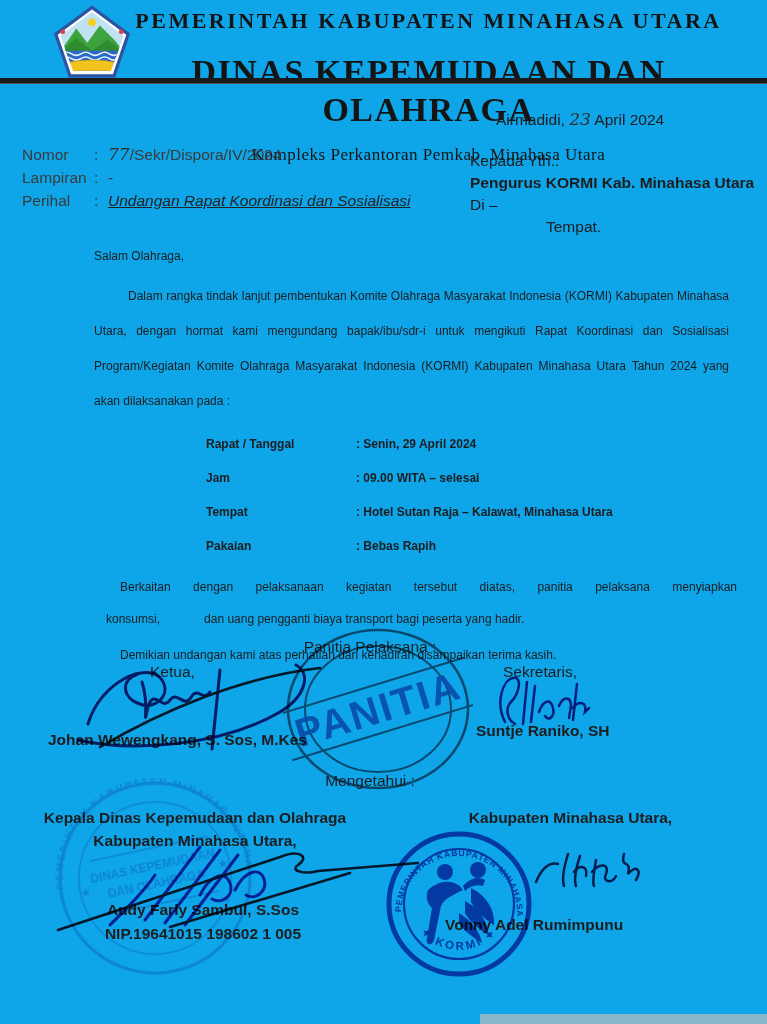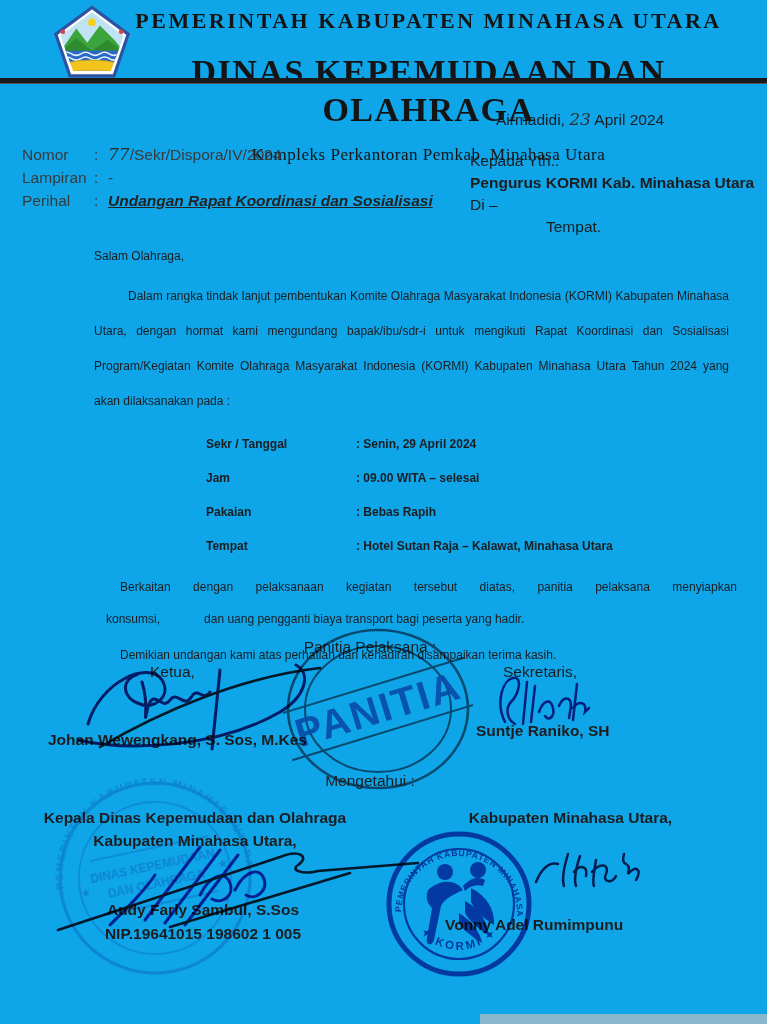--- a/index.html
+++ b/index.html
@@ -11,21 +11,21 @@
   .lh-text{left:95px;right:5px;top:8px;text-align:center;font-family:"Liberation Serif",serif;color:#141414;}
   .lh1{font-size:22px;font-weight:bold;letter-spacing:2.5px;}
   .lh2{font-size:34px;font-weight:bold;letter-spacing:1.5px;margin-top:19px;}
   .lh3{font-size:17px;margin-top:16px;letter-spacing:.5px;}
   .divider{left:0;right:0;top:78px;height:5px;background:#1a1a1a;border-bottom:1px solid #555;}
 
   
   .dateline{left:470px;top:109px;font-size:15.5px;margin-left:26px;}
   .meta{left:22px;top:143px;font-size:15.5px;color:#3a3a3a;}
   .meta-row{display:grid;grid-template-columns:72px 14px auto;line-height:23px;}
-  .perihal-val{font-weight:bold;font-style:italic;text-decoration:underline;color:#222;}
+  .perihal-val{font-weight:normal;font-style:italic;text-decoration:underline;color:#222;}
   .hand{font-family:"DejaVu Serif",serif;font-style:italic;font-size:17px;color:#2e2e2e;}
   .recipient{left:470px;top:150px;font-size:15.5px;line-height:22px;}
   .recipient .bold{font-weight:bold;}
   .tempat{padding-left:76px;}
 
   
   .body-block{left:86px;right:30px;top:241px;font-size:12px;}
   .greeting{line-height:30px;padding-left:8px;margin-bottom:6px;}
   .p1{margin:8px;text-align:justify;text-indent:34px;line-height:35px;}
   .details{margin:4px 0 0 120px;}
@@ -108,34 +108,34 @@
     <div>Di –</div>
     <div class="tempat">Tempat.</div>
   </div>
 
   <div class="abs body-block">
     <div class="greeting">Salam Olahraga,</div>
     <p class="p1">Dalam rangka tindak lanjut pembentukan Komite Olahraga Masyarakat Indonesia (KORMI) Kabupaten Minahasa Utara,  dengan hormat kami mengundang bapak/ibu/sdr-i untuk mengikuti Rapat Koordinasi dan Sosialisasi Program/Kegiatan Komite Olahraga Masyarakat Indonesia (KORMI) Kabupaten Minahasa Utara Tahun 2024 yang akan dilaksanakan pada :</p>
 
     <div class="details">
       <div class="d-row">
-        <span class="d-label">Sekr / Tanggal</span>
+        <span class="d-label">Rapat / Tanggal</span>
         <span>: Senin, 29 April 2024</span>
       </div>
       <div class="d-row">
         <span class="d-label">Jam</span>
         <span>: 09.00 WITA – selesai</span>
       </div>
       <div class="d-row">
+        <span class="d-label">Tempat</span>
+        <span>: Hotel Sutan Raja – Kalawat, Minahasa Utara</span>
+      </div>
+      <div class="d-row">
         <span class="d-label">Pakaian</span>
         <span>: Bebas Rapih</span>
-      </div>
-      <div class="d-row">
-        <span class="d-label">Tempat</span>
-        <span>: Hotel Sutan Raja – Kalawat, Minahasa Utara</span>
       </div>
     </div>
 
     <div class="p2">
       <div class="l1">Berkaitan dengan pelaksanaan kegiatan tersebut diatas, panitia pelaksana menyiapkan</div>
       <div class="l2">
         <span>konsumsi,</span><span class="gap"></span><span>dan  uang pengganti biaya transport bagi peserta yang hadir.</span>
       </div>
     </div>
     <div class="p3">Demikian undangan kami atas perhatian dan kehadiran disampaikan terima kasih.</div>

